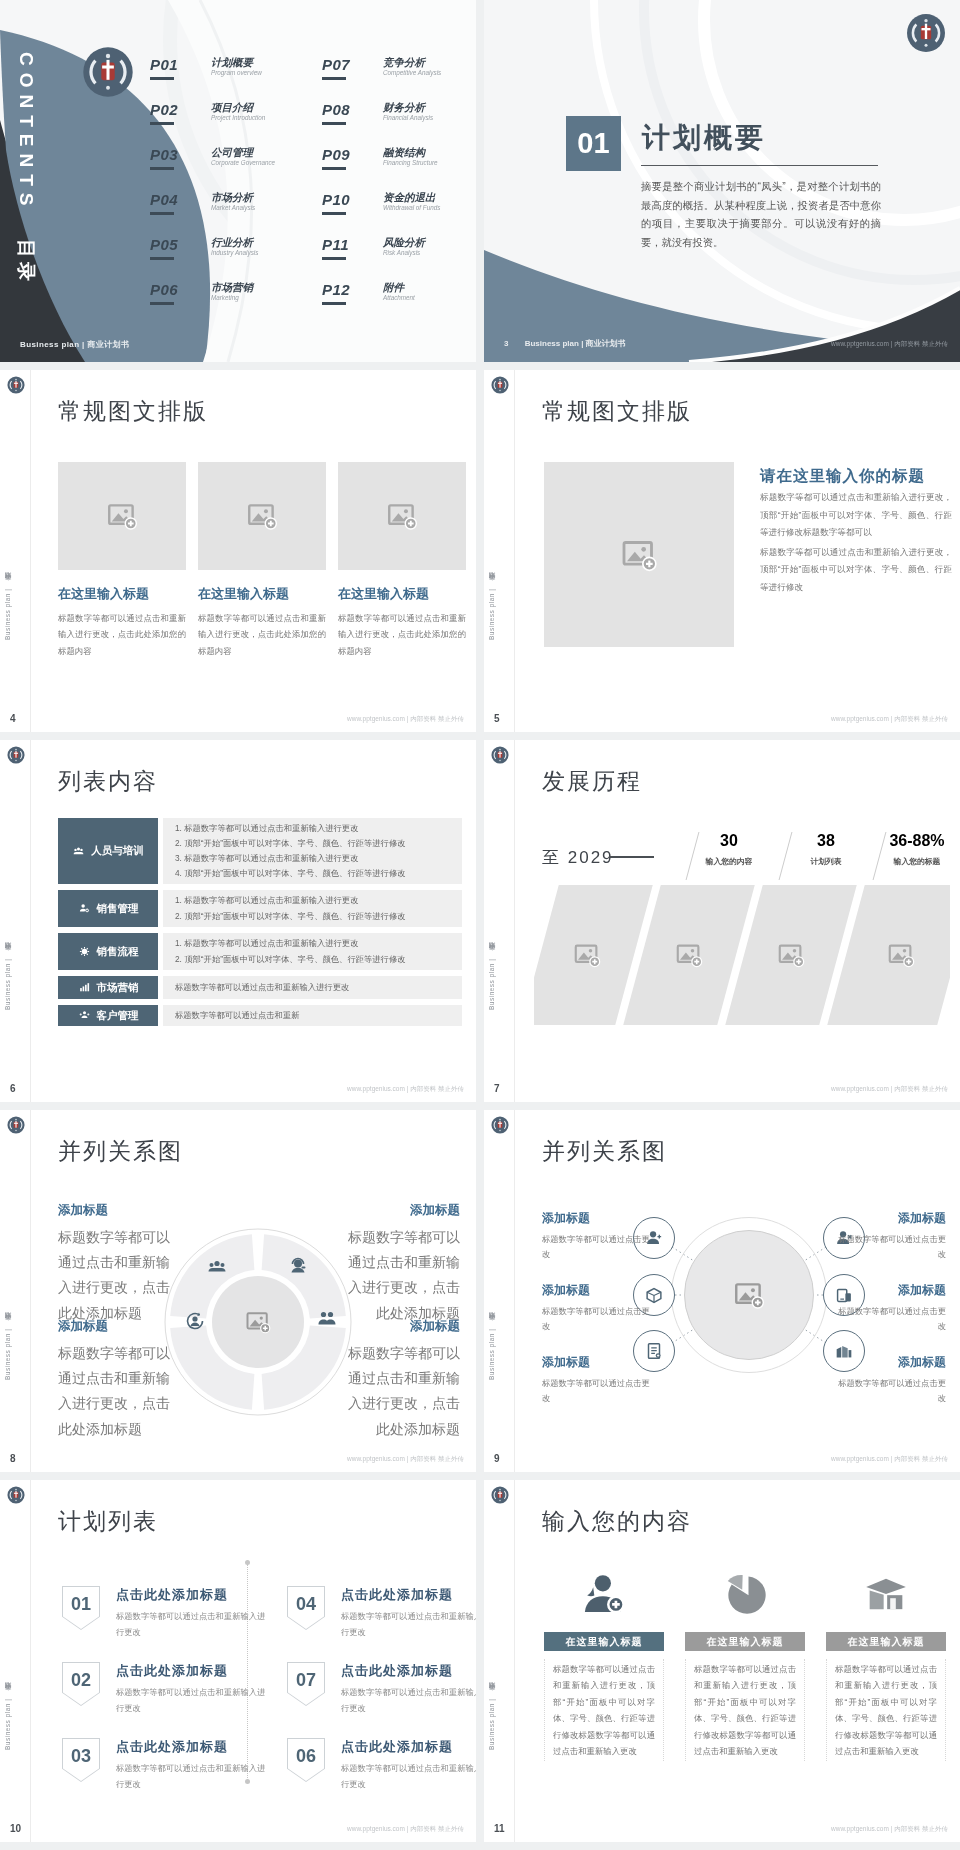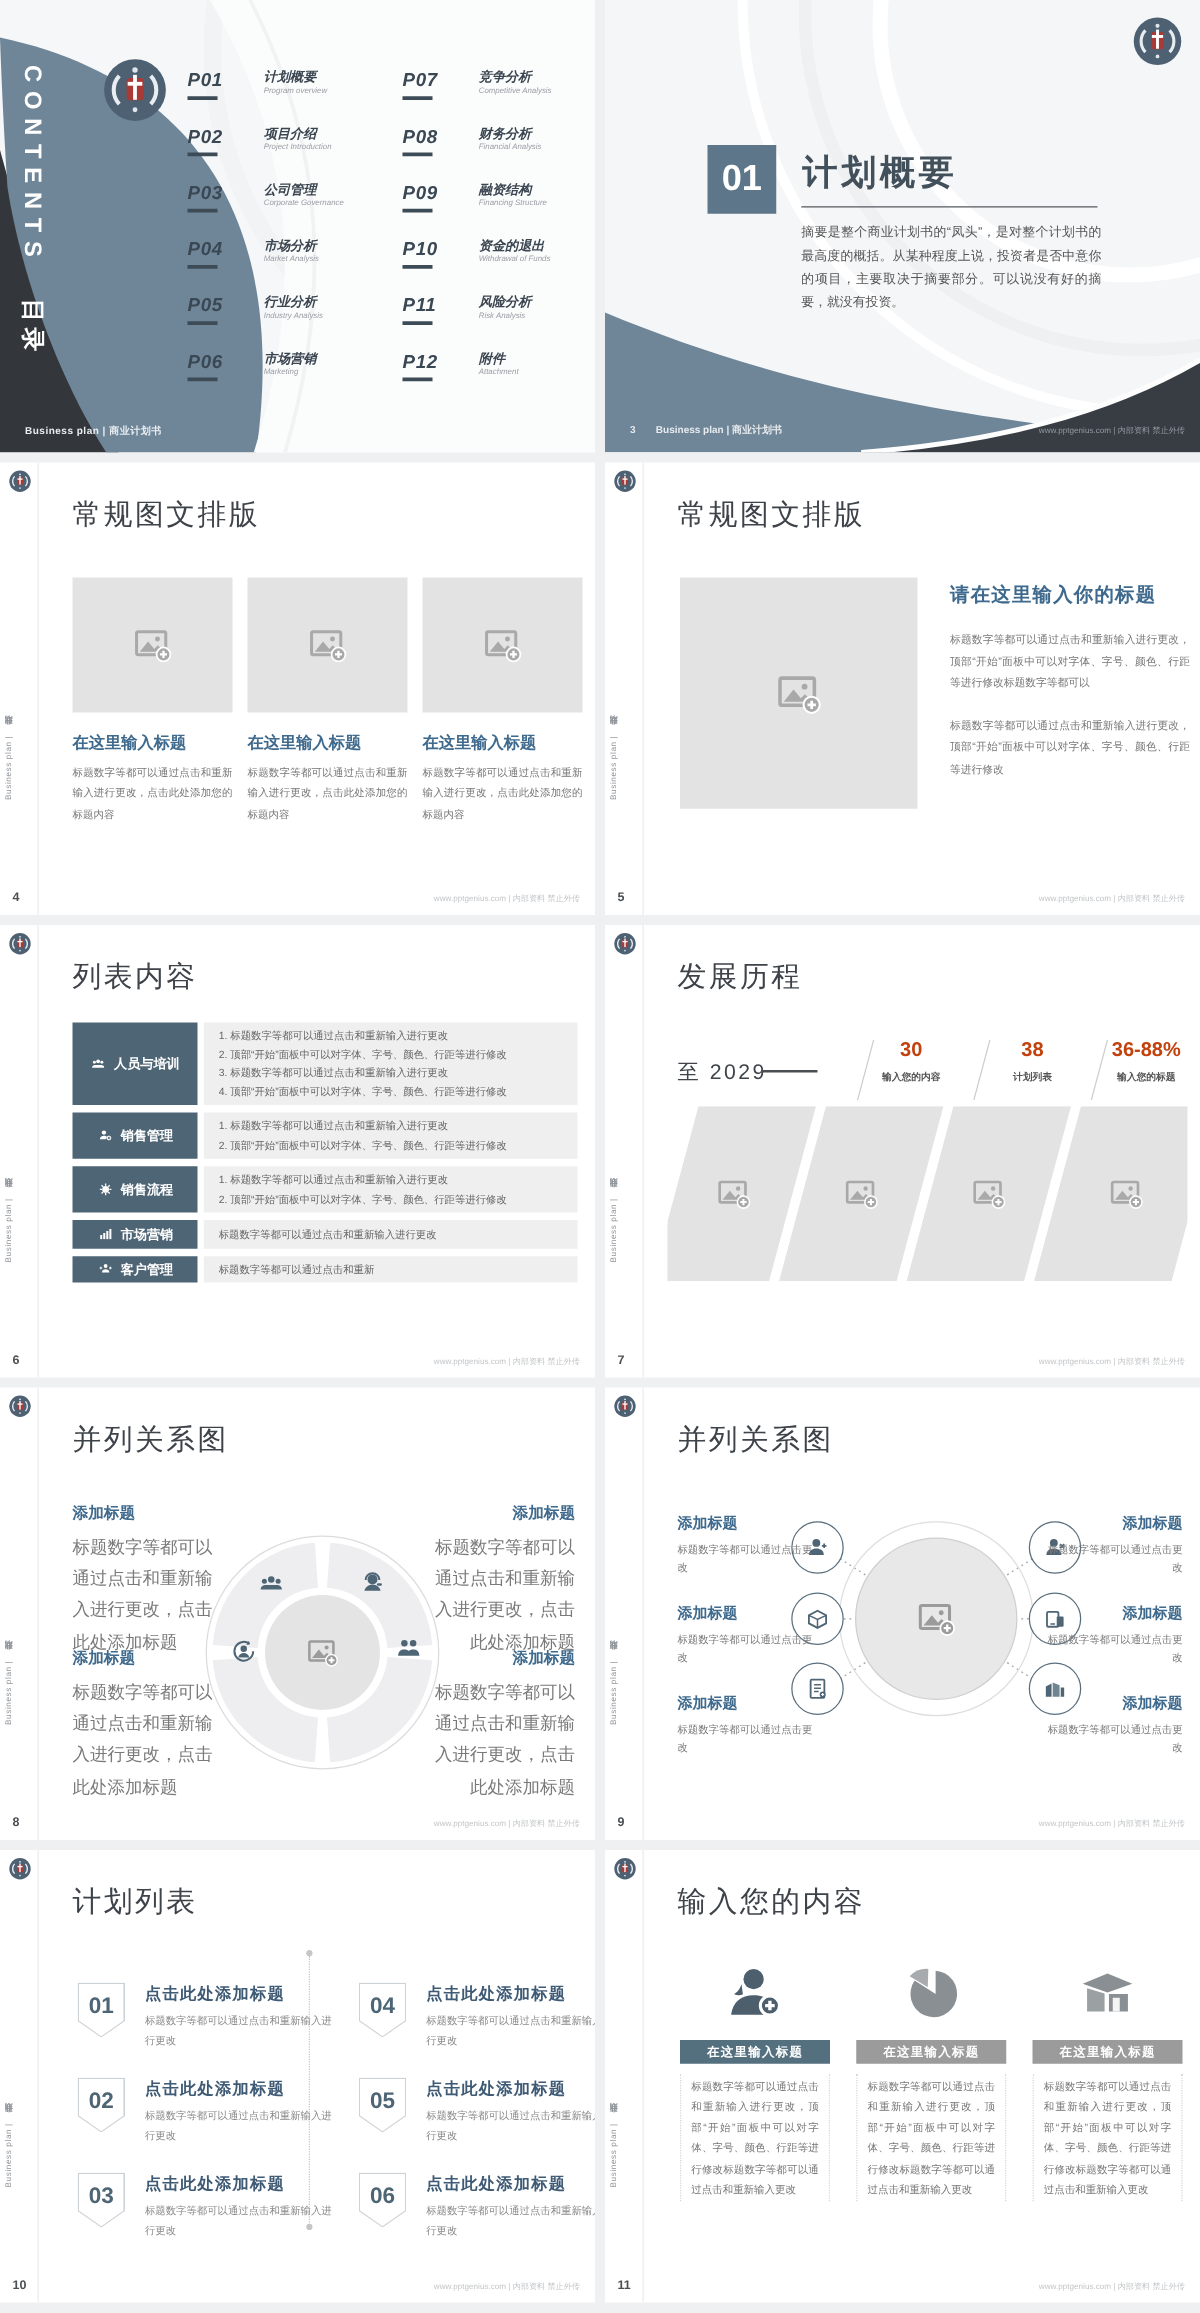--- a/index.html
+++ b/index.html
@@ -55,35 +55,35 @@
   
   .l3-col { position:absolute; top:92px; width:128px; }
   .l3-col .ph-box { width:128px; height:108px; }
   .l3-col h3 { font-size:13px; margin-top:15px; }
   .l3-col p { font-size:8.4px; line-height:1.95; margin-top:7px; text-align:justify; }
 
   
   .l1-box { position:absolute; left:60px; top:92px; width:190px; height:185px; }
   .l1-right { position:absolute; left:276px; top:96px; width:192px; }
   .l1-right h3 { font-size:15.5px; letter-spacing:1px; }
-  .l1-right p { font-size:8.6px; line-height:2.05; color:#777; margin-top:16px; text-align:justify; }
+  .l1-right p { font-size:8.6px; line-height:2.05; color:#777; margin-top:2px; text-align:justify; }
 
   
   .lc-row { position:absolute; left:58px; right:14px; }
   .lc-box { position:absolute; left:0; top:0; bottom:0; width:100px; background:#4e6575; color:#fff;
             display:flex; align-items:center; justify-content:center; gap:6px; font-size:10.5px; font-weight:bold; }
   .lc-strip { position:absolute; left:105px; right:0; top:0; bottom:0; background:#efefef; color:#666;
               font-size:8.3px; display:flex; flex-direction:column; justify-content:center; padding:3px 12px; }
   .lc-strip div { line-height:1.85; white-space:nowrap; overflow:hidden; }
 
   
   .tl-era { position:absolute; left:58px; top:106px; font-size:17px; color:#3f444a; letter-spacing:2px; }
   .tl-dash { position:absolute; left:125px; top:116px; width:45px; border-top:2px solid #4a4f54; }
   .tl-stat { position:absolute; top:92px; width:90px; text-align:center; }
-  .tl-stat b { font-size:16px; color:#c2410c;margin-top:12px; }
+  .tl-stat b { font-size:16px; color:#000000;margin-top:12px; }
   .tl-stat span { display:block; font-size:7.8px; font-weight:bold; color:#555; margin-top:6px; }
   .tl-sep { position:absolute; top:92px; height:48px; border-left:1px solid #ccc; transform:skewX(-15deg); }
   .tl-strip { position:absolute; left:50px; right:10px; top:145px; height:140px; overflow:hidden; }
   .tl-cell { position:absolute; top:0; height:140px; width:94px; background:#e3e3e3; transform:skewX(-15deg);
              display:flex; align-items:center; justify-content:center; }
   .tl-cell .ic { transform:skewX(15deg); }
 
   
   .rw-block { position:absolute; width:122px; }
   .rw-block h4 { font-size:12.5px; margin-bottom:6px; }
@@ -752,21 +752,21 @@
       <div class="pl-badge">
           <i>04</i>
         </div>
       <div class="pl-txt">
           <h4>点击此处添加标题</h4>
           <p>标题数字等都可以通过点击和重新输入进行更改</p>
         </div>
     </div>
     <div class="pl-item" style="left:287px;top:182px">
       <div class="pl-badge">
-          <i>05</i>
+          <i>07</i>
         </div>
       <div class="pl-txt">
           <h4>点击此处添加标题</h4>
           <p>标题数字等都可以通过点击和重新输入进行更改</p>
         </div>
     </div>
     <div class="pl-item" style="left:287px;top:258px">
       <div class="pl-badge">
           <i>06</i>
         </div>

